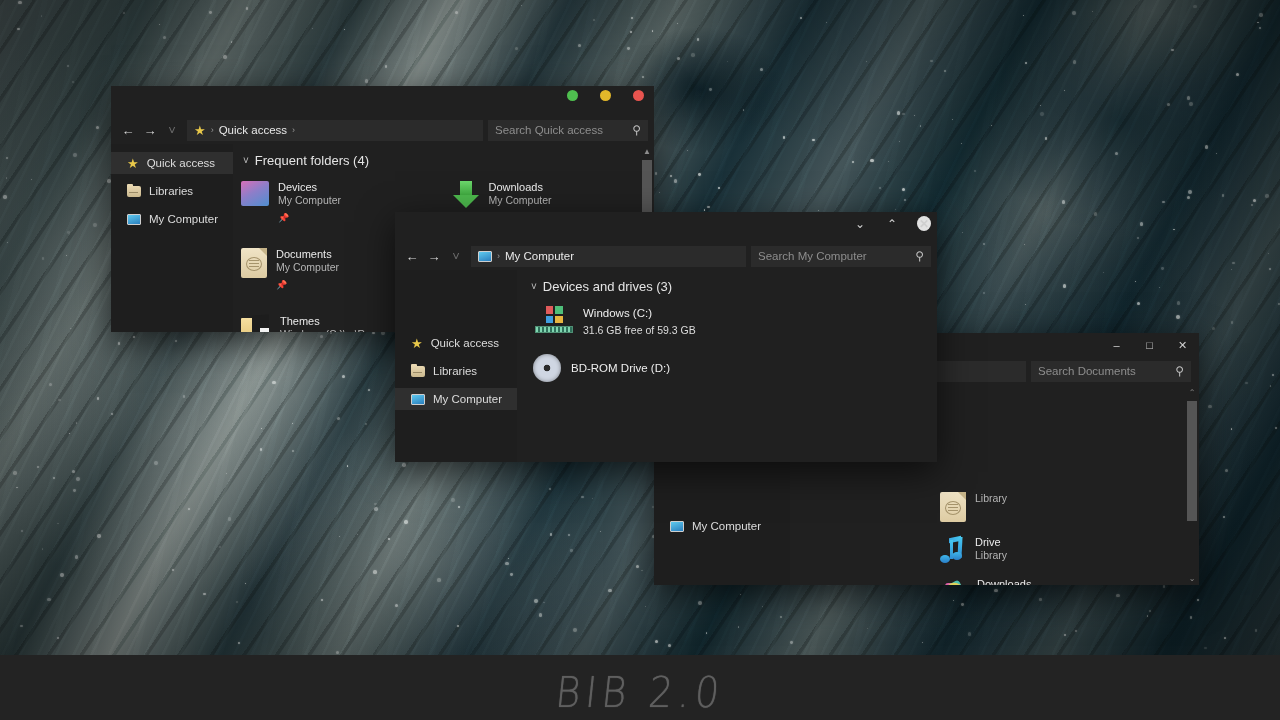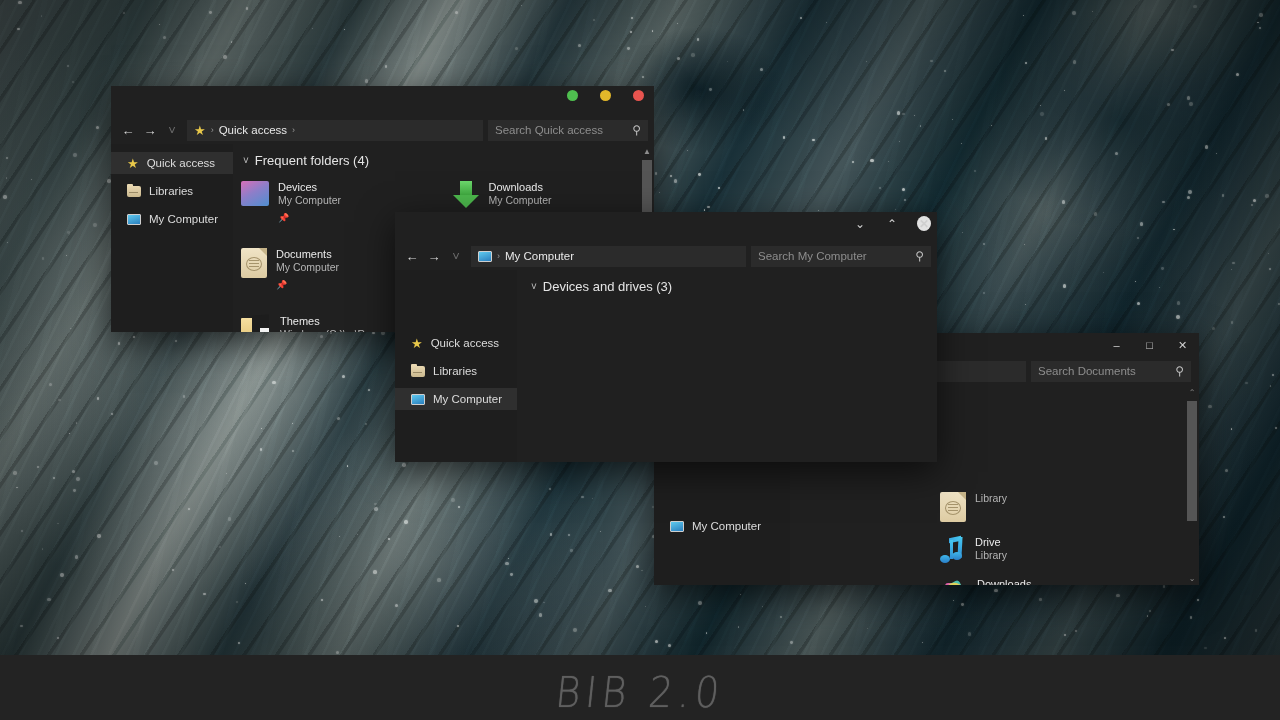--- a/index.html
+++ b/index.html
@@ -865,18 +865,38 @@
           <span>My Computer</span>
         </div>
       </div>
 
       <div class="content" style="height:192px;">
         <div class="group-head" style="padding-left:14px;">
           <span class="chev">˅</span>
           <span>Devices and drives (3)</span>
         </div>
 
-
+        <div class="drive-row">
+          <span style="display:flex; flex-direction:column; align-items:center;">
+            <span class="win-logo">
+              <i style="background:#e05b5b;"></i>
+                <i style="background:#4fbf7a;"></i>
+              <i style="background:#3f9fe0;"></i>
+                <i style="background:#e8b640;"></i>
+            </span>
+            <span class="chip"></span>
+          </span>
+          <span>
+            <span class="drive-name" style="display:block;">Windows (C:)</span>
+            <span class="drive-bar"><i id="bar0" style="width: 47%;"></i></span>
+            <span class="drive-free" style="display:block;">31.6 GB free of 59.3 GB</span>
+          </span>
+        </div>
+
+        <div class="drive-row" style="padding-top:18px; padding-left:16px;">
+          <span class="disc"></span>
+          <span class="drive-name" style="margin-top:7px;">BD-ROM Drive (D:)</span>
+        </div>
       </div>
     </div>
   </div>
 
 </div>
 
 </body></html>

